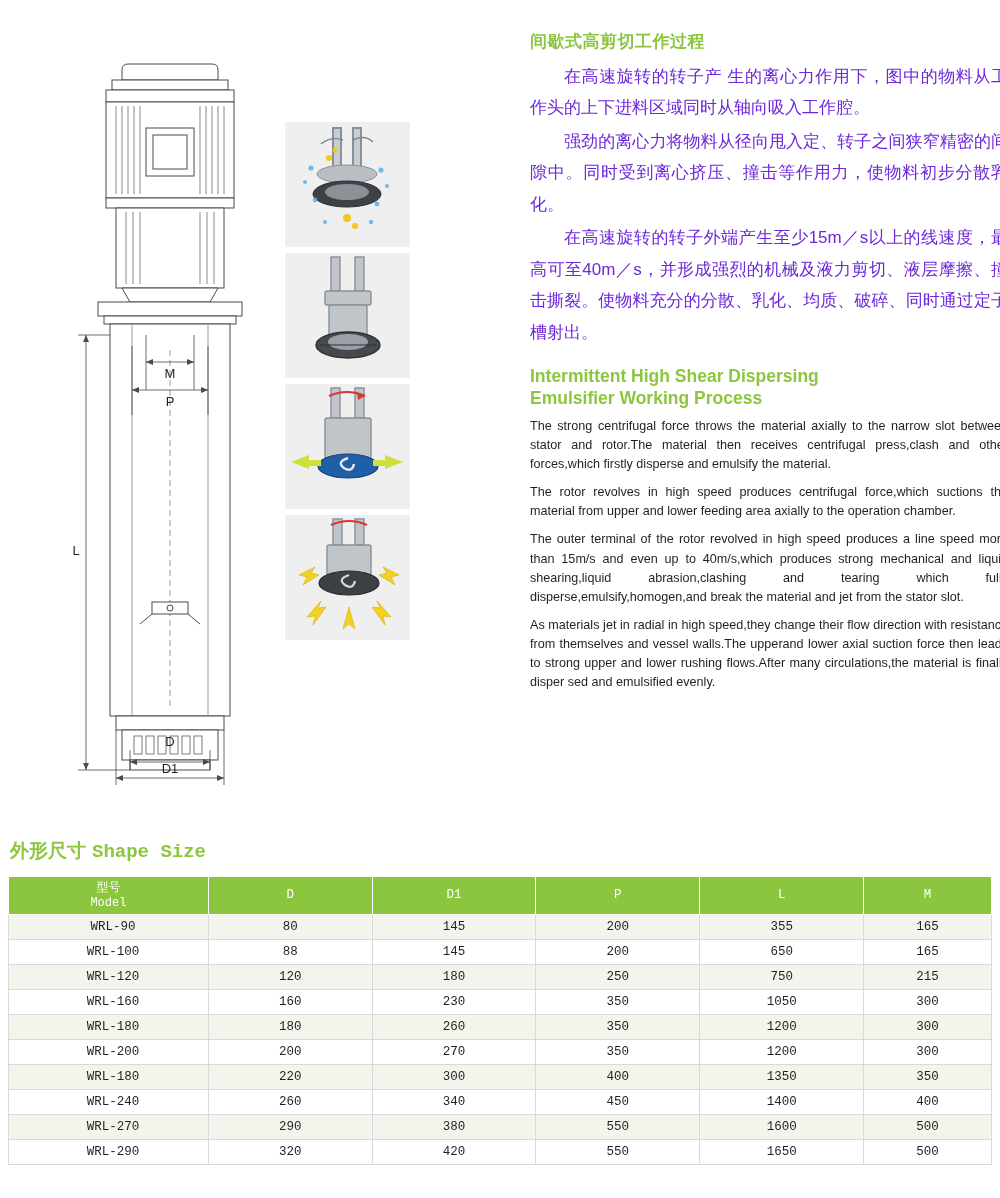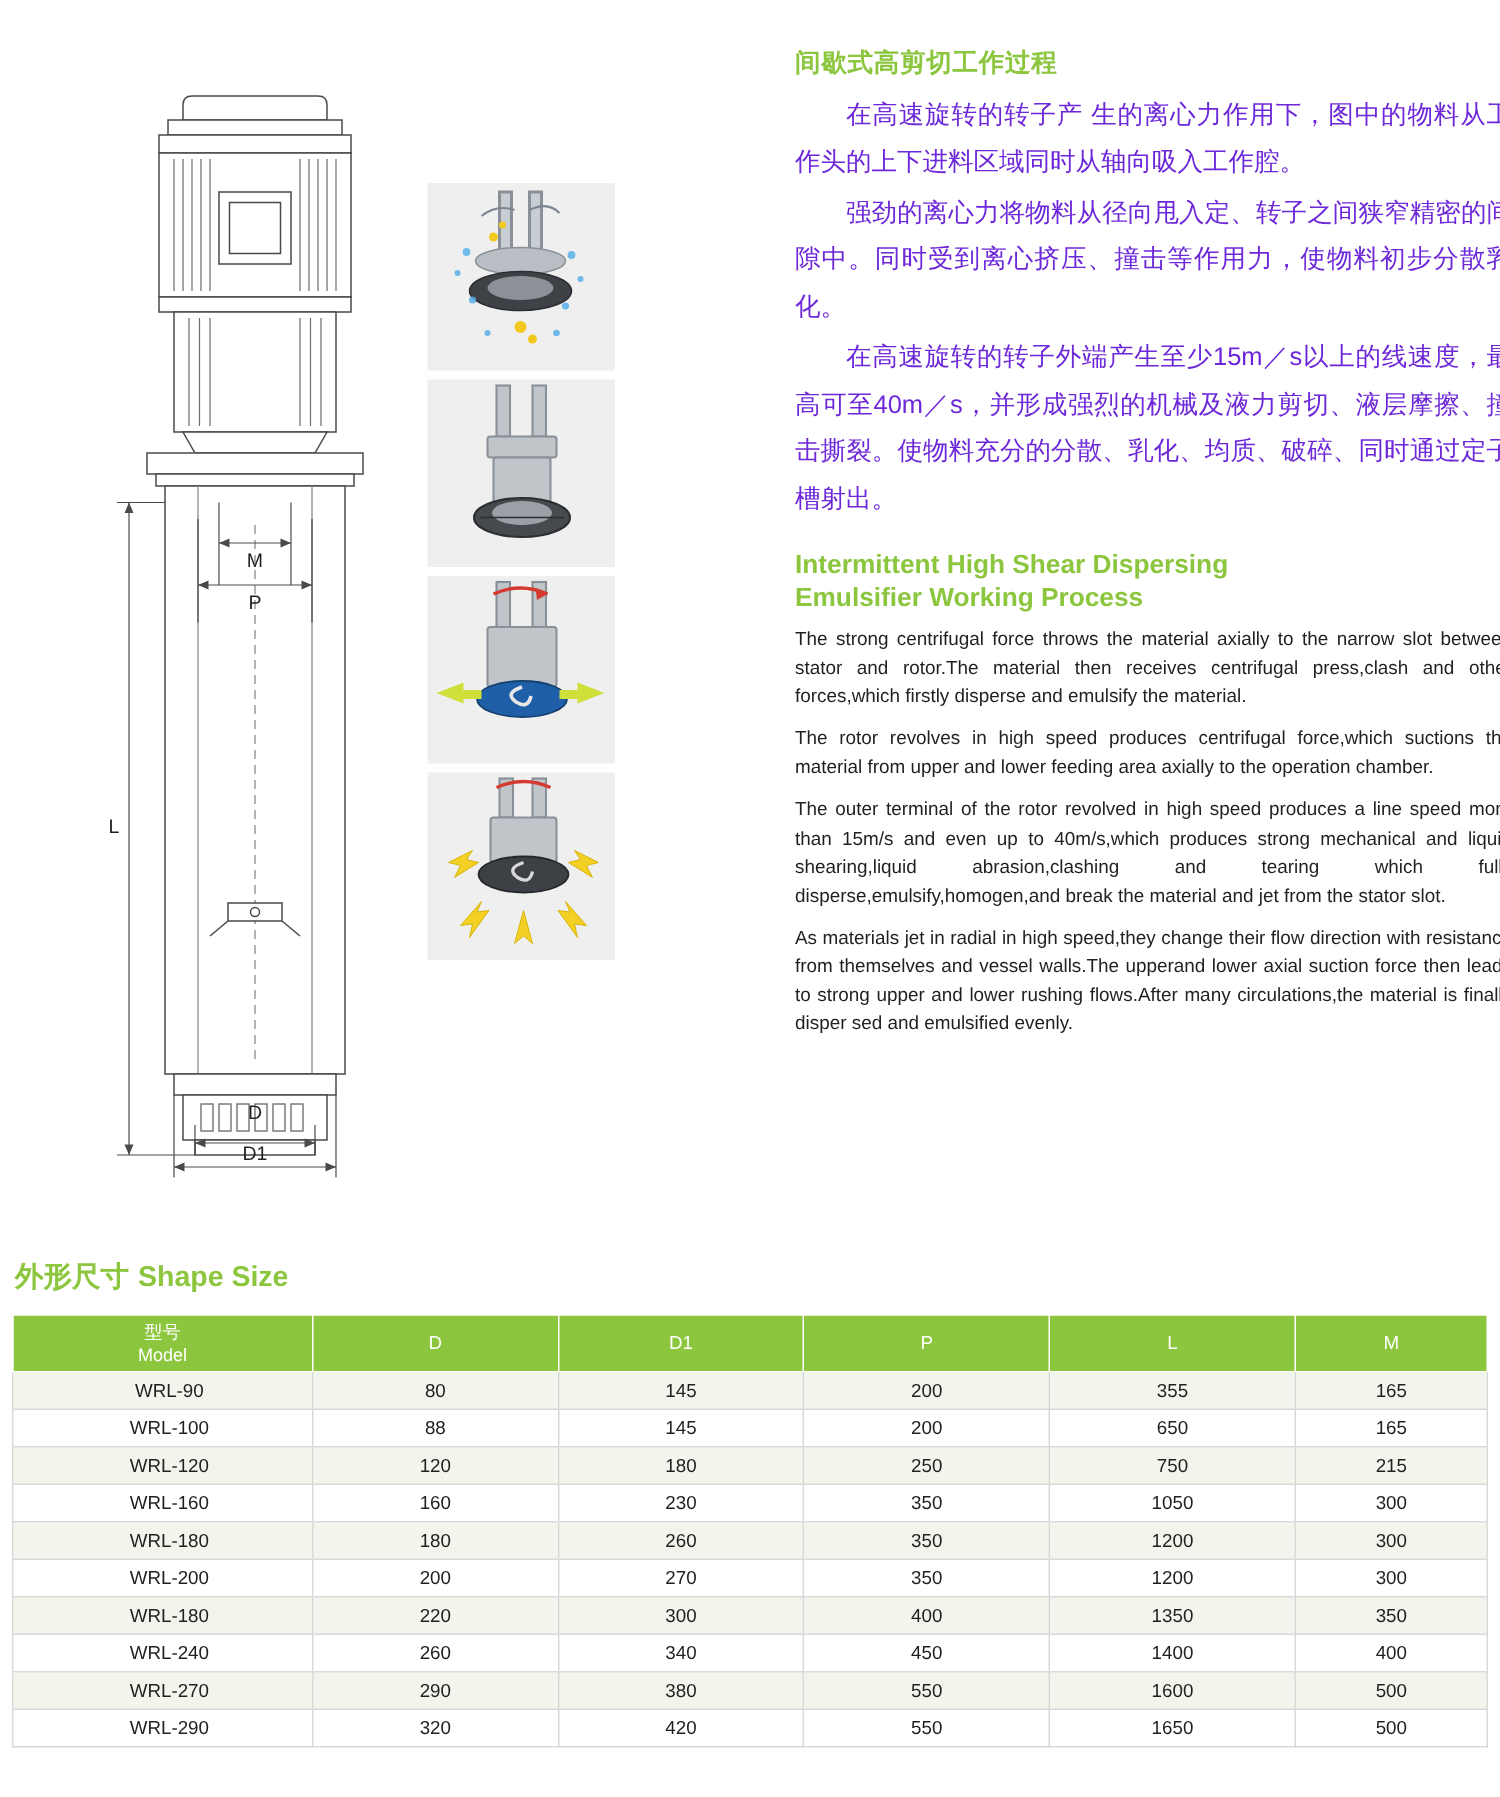--- a/index.html
+++ b/index.html
@@ -78,20 +78,21 @@
     text-align: justify;
     margin: 0 0 9px 0;
     color: #231f20;
   }
 
   
   #shape-size {
     position: absolute;
     left: 8px; top: 838px;
     width: 988px;
+    font-family: Liberation Mono, monospace;
   }
   #shape-title {
     color: #8cc63e;
     font-size: 19px;
     font-weight: bold;
     margin: 0 0 12px 2px;
   }
   #shape-title .en { margin-left: 6px; }
 
   table {

